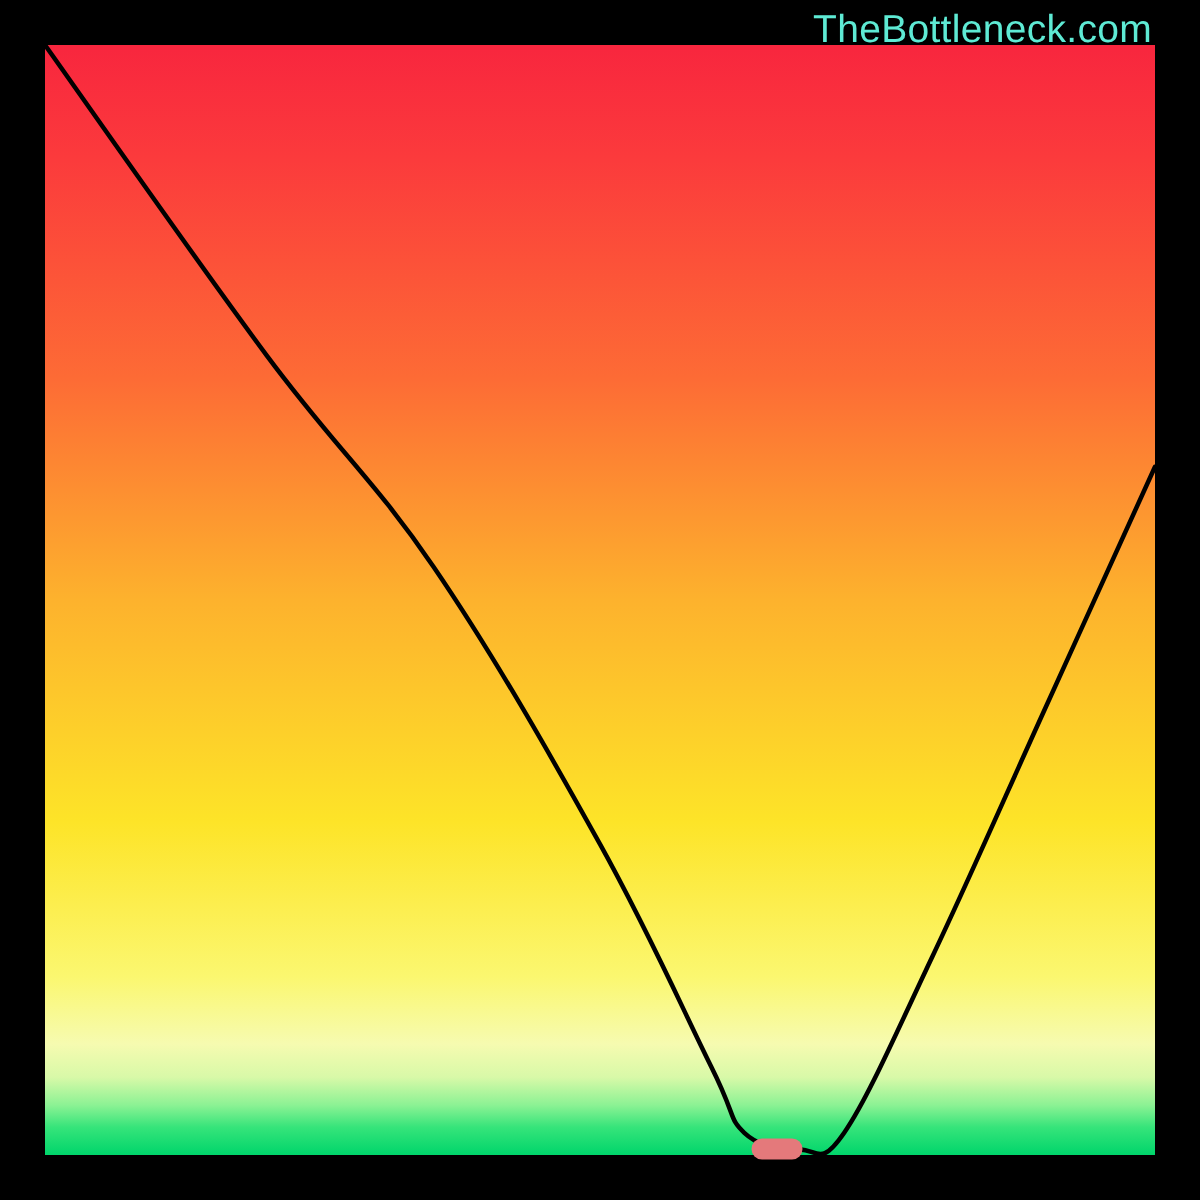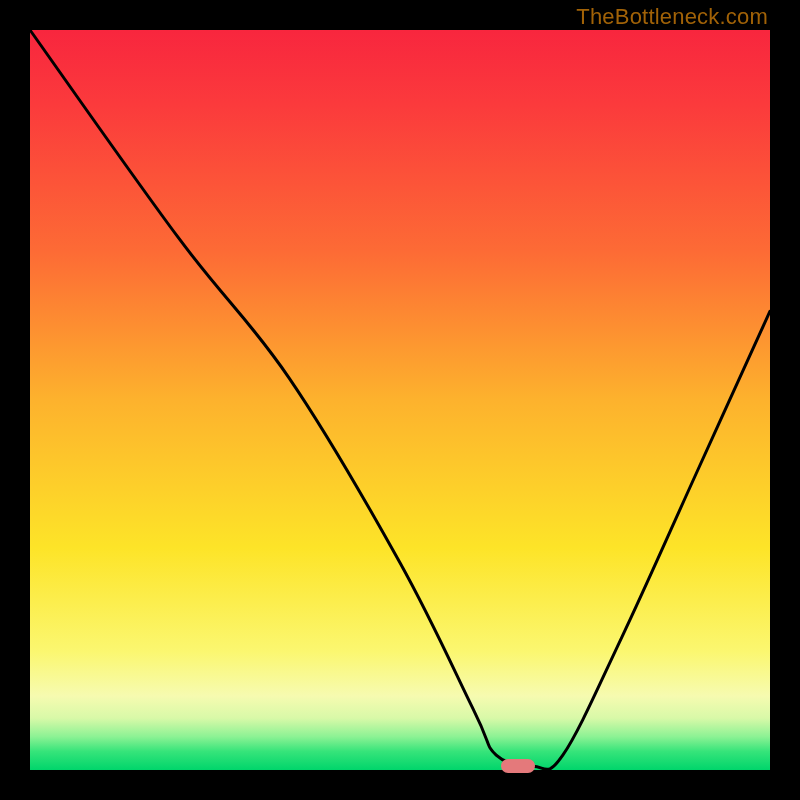--- a/index.html
+++ b/index.html
@@ -38,22 +38,22 @@
       #d8f9a8 93%,
       #8cf294 95.5%,
       #36e47a 97.5%,
       #00d56b 100%
     );
   }
   .watermark {
     position: absolute;
     top: 4px;
     right: 32px;
-    color: #a16207;
-    font-size: 22px;
+    color: #5eead4;
+    font-size: 26px;
     font-weight: 500;
     letter-spacing: 0.2px;
     user-select: none;
   }
   svg.curve {
     position: absolute;
     left: 0;
     top: 0;
     width: 740px;
     height: 740px;

